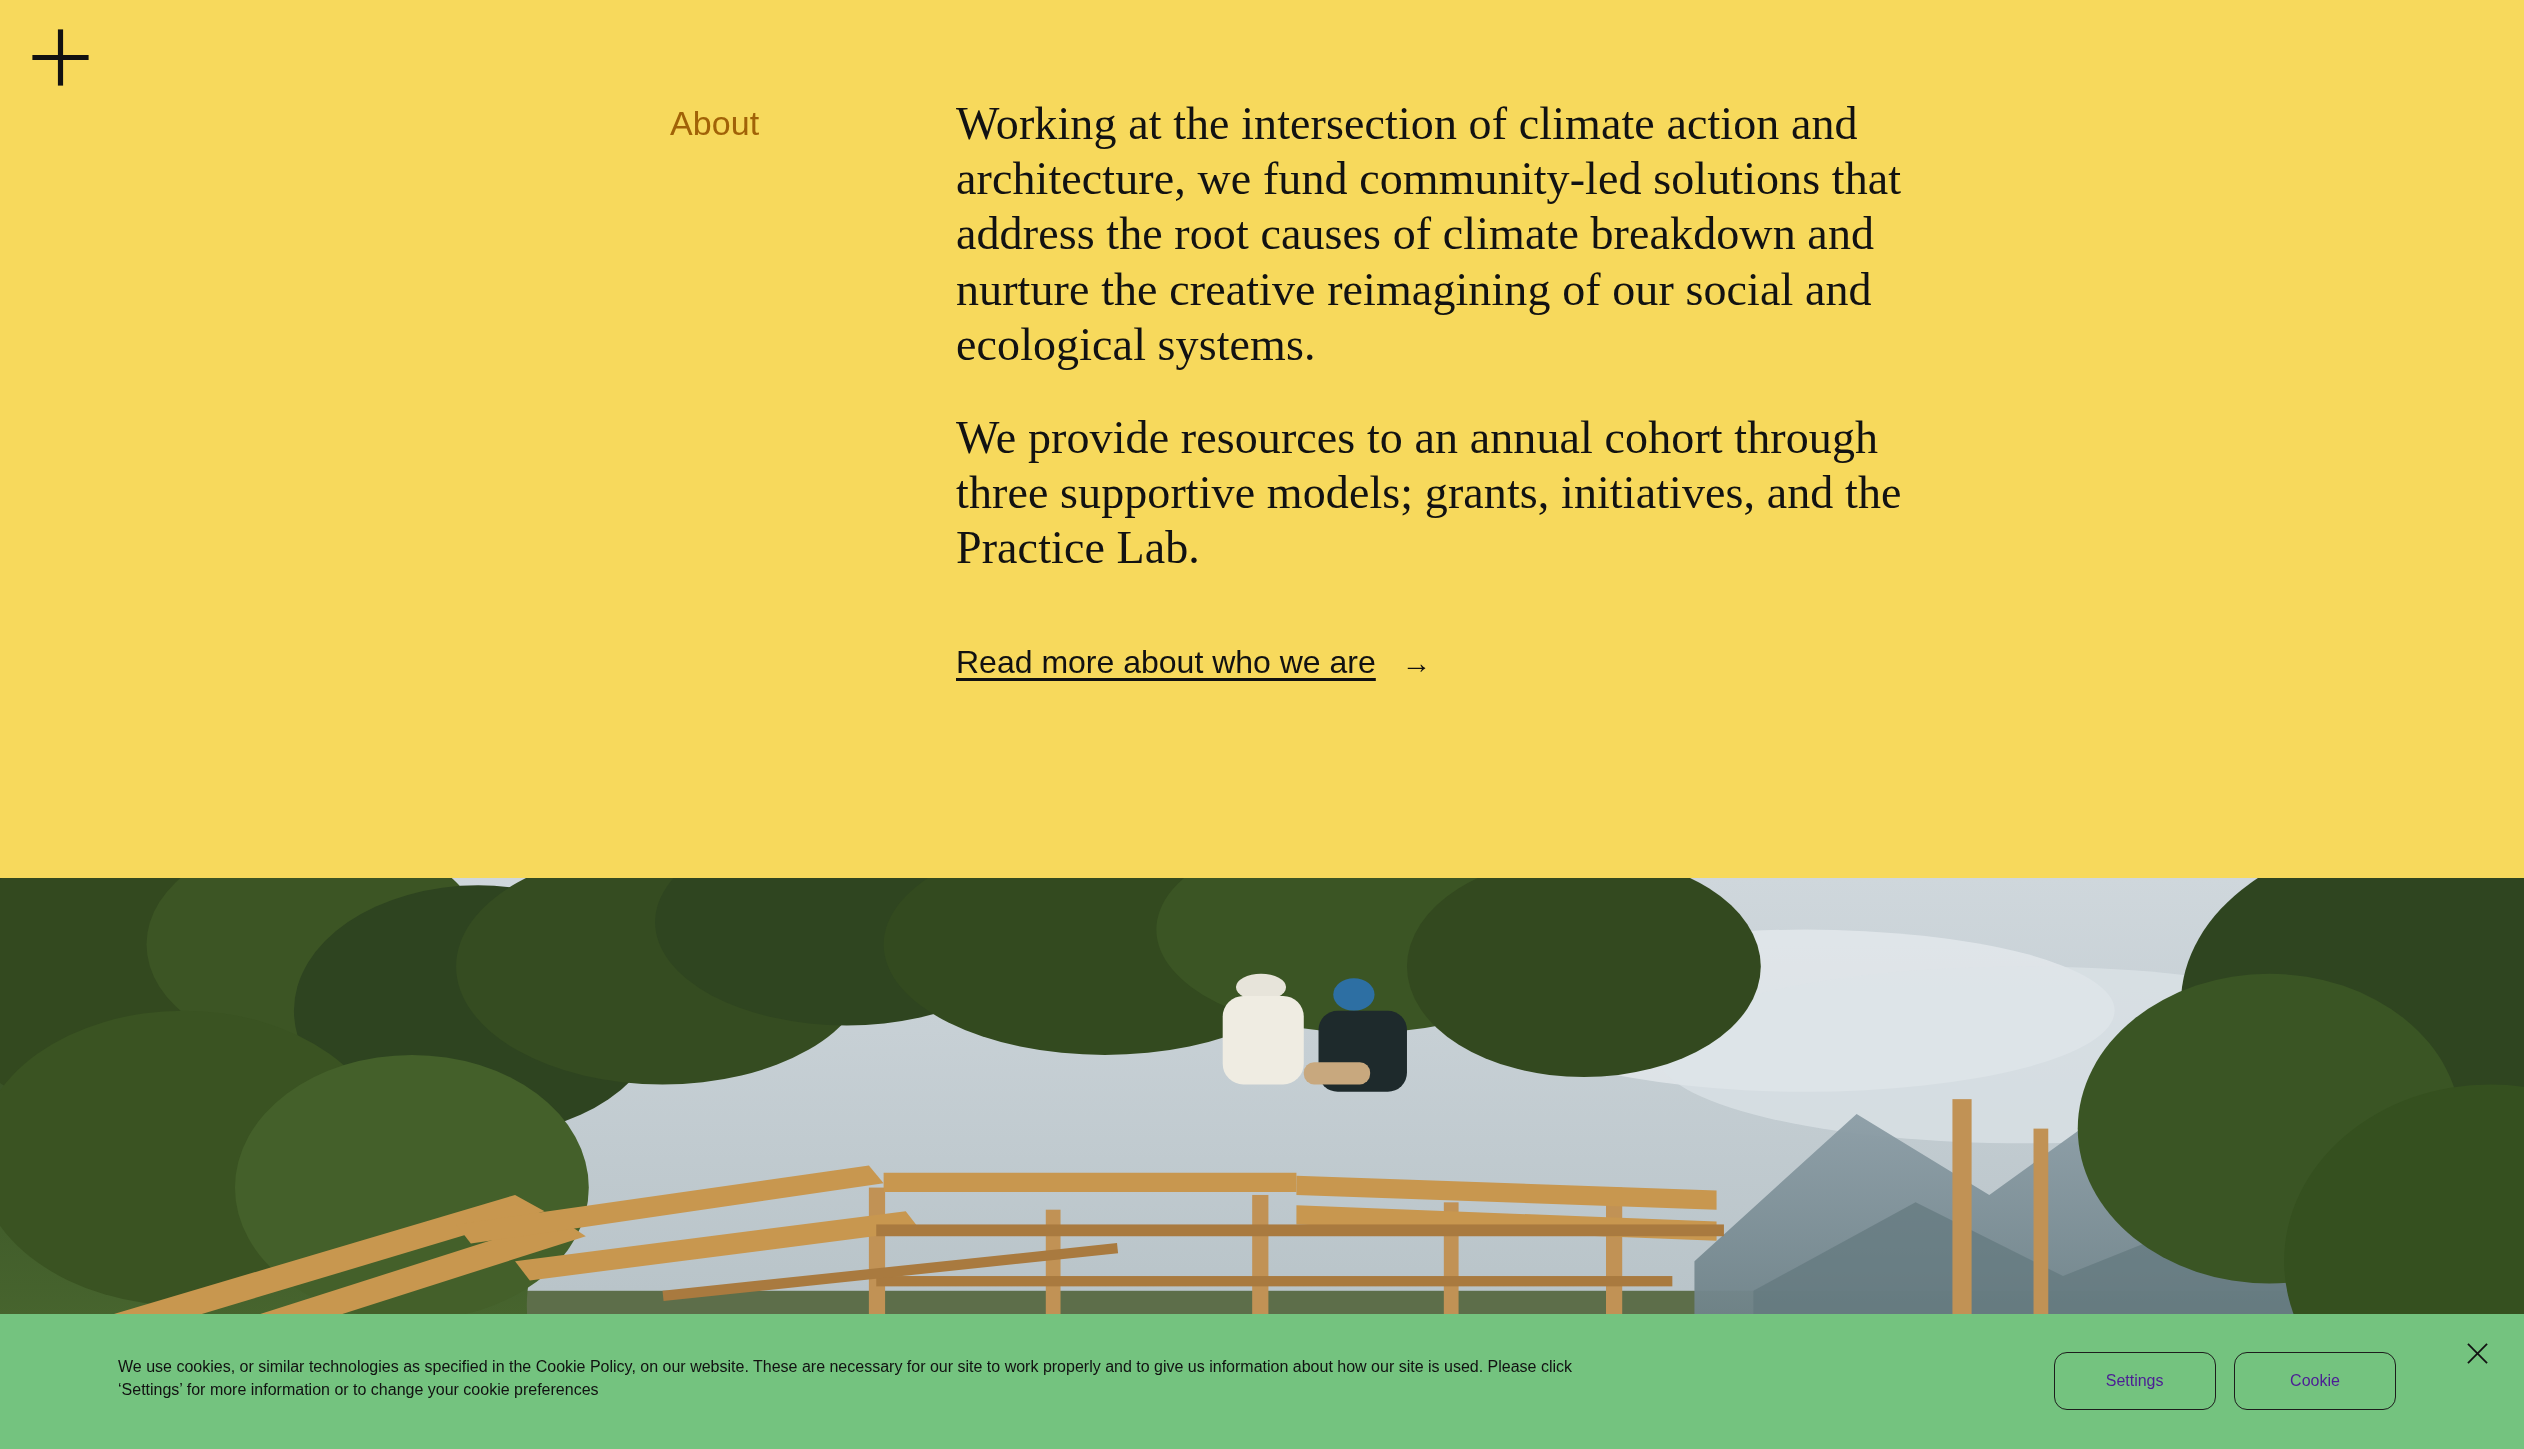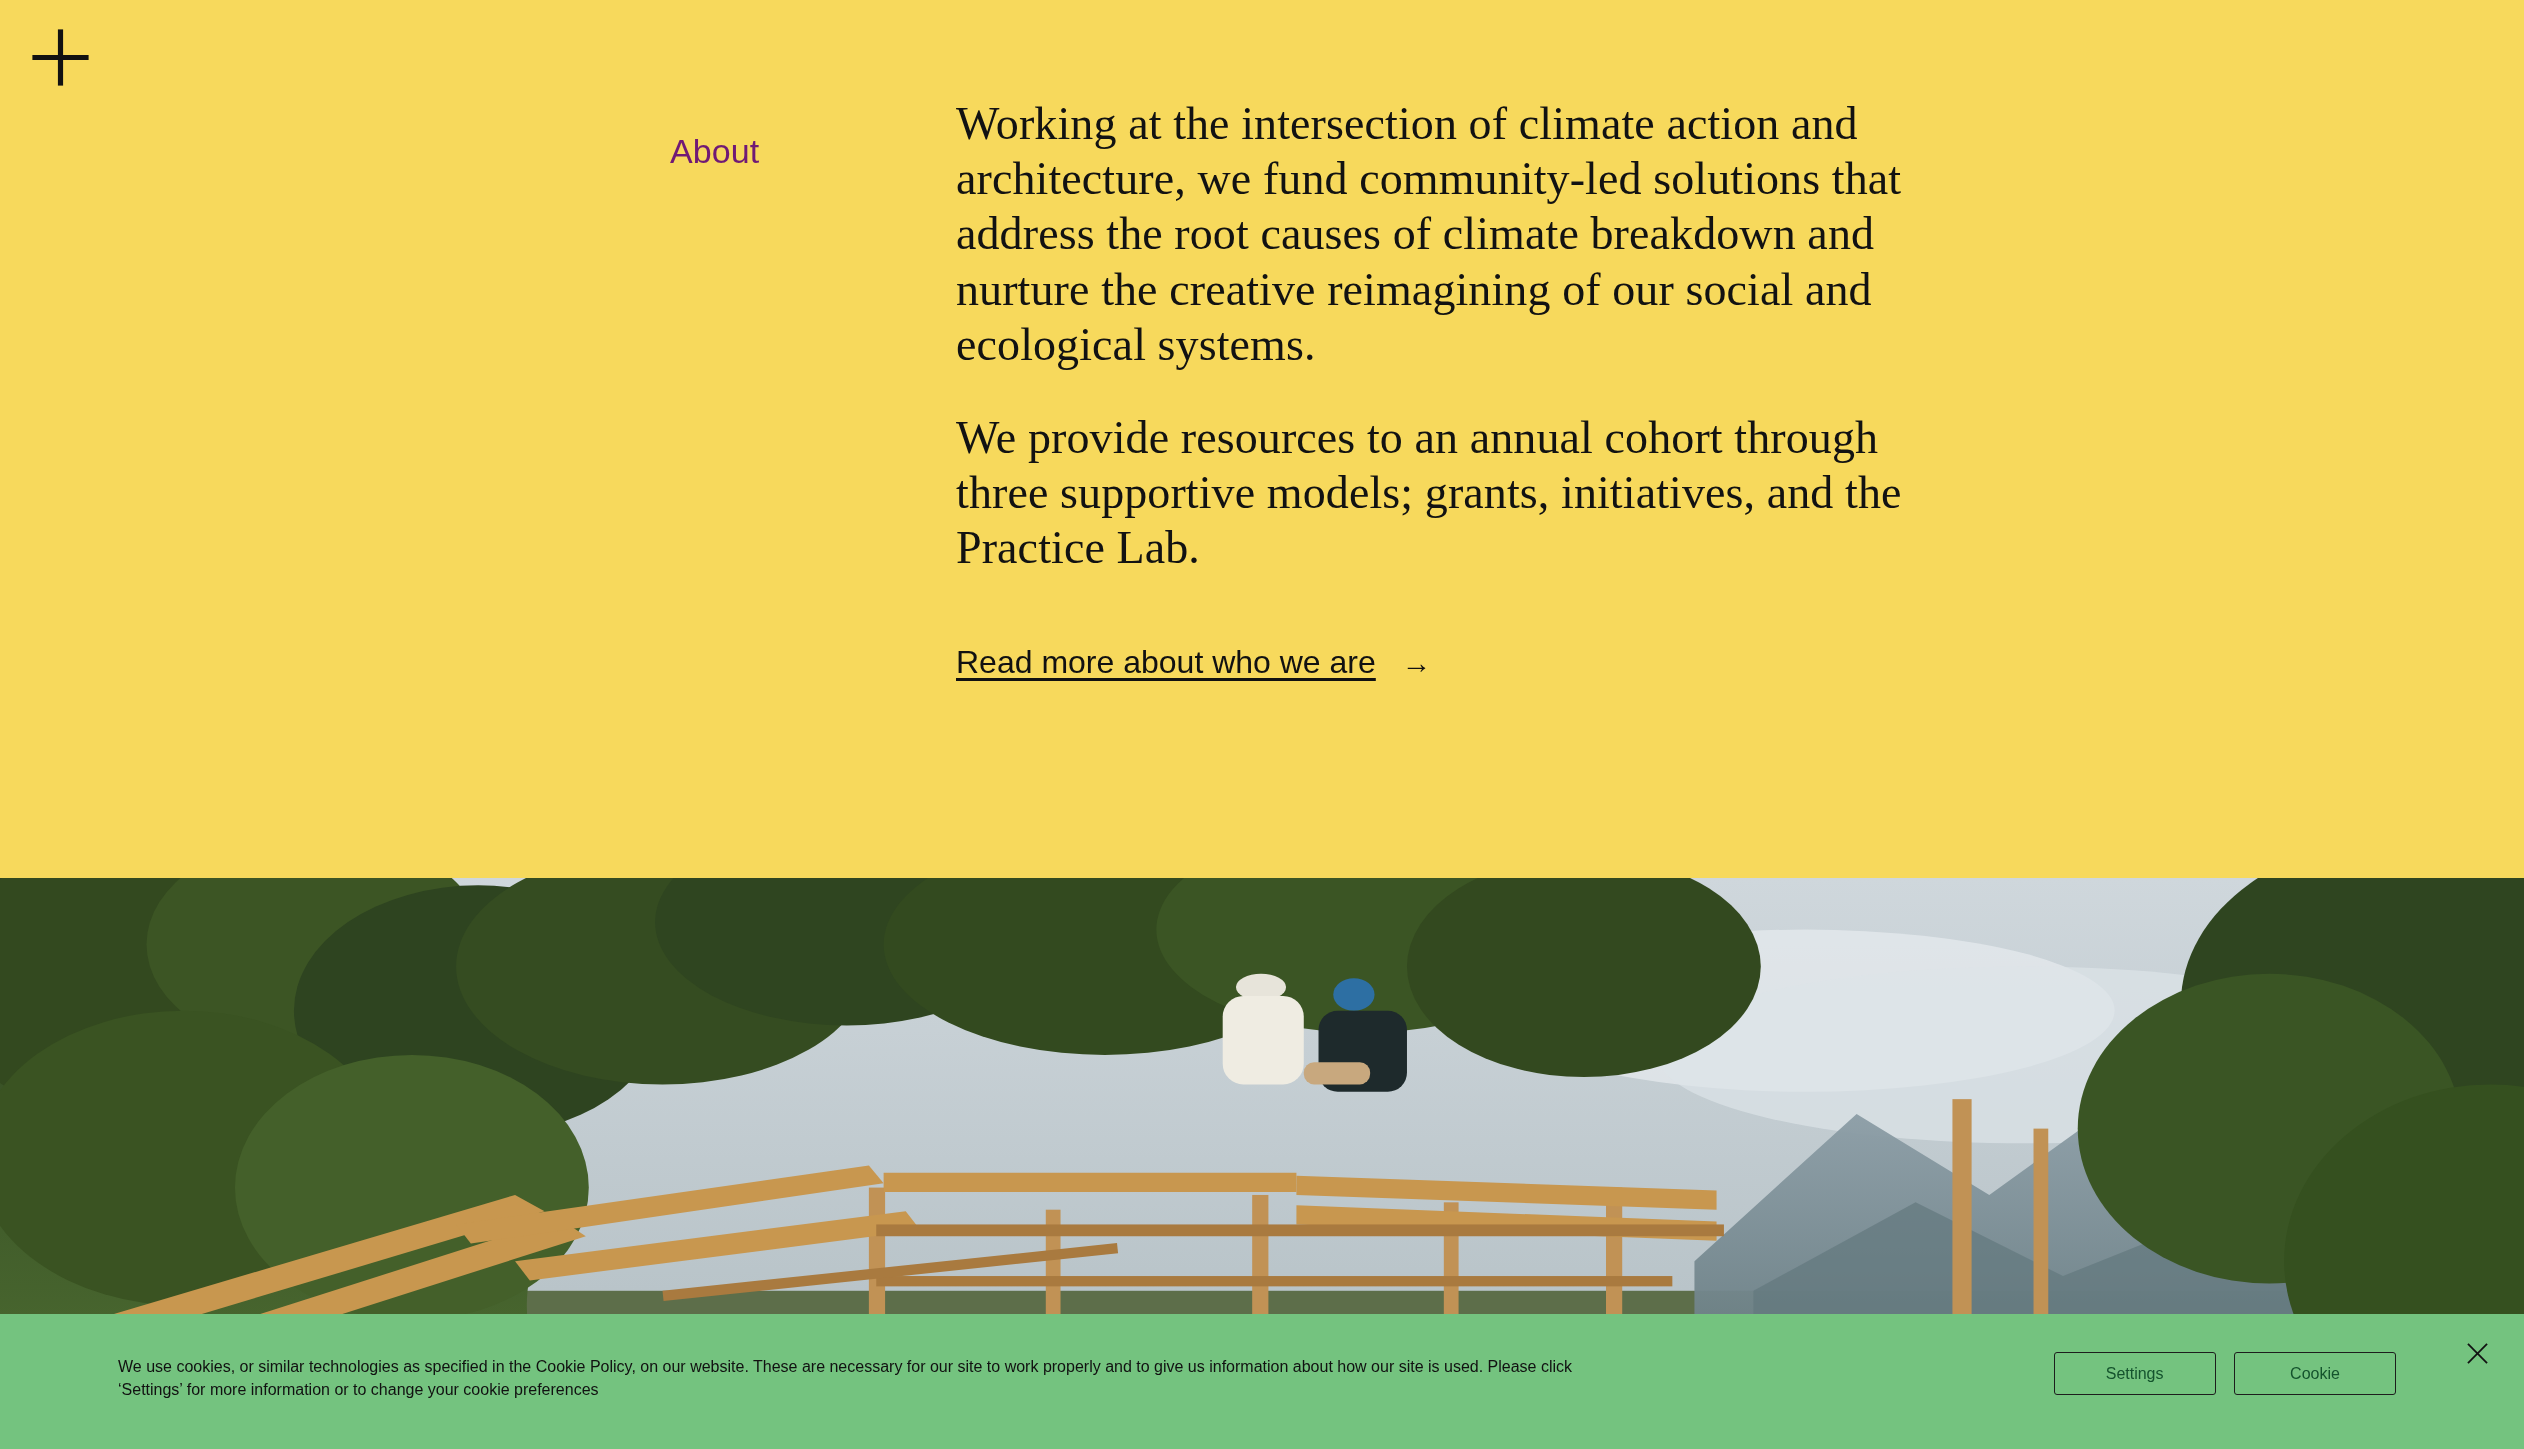--- a/index.html
+++ b/index.html
@@ -42,23 +42,22 @@
   }
   .menu-plus svg { display: block; }
 
   .hero-label {
     position: absolute;
     left: 670px;
     top: 103px;
     font-family: "Liberation Sans", sans-serif;
     font-size: 34px;
     line-height: 1.2;
-    color: #701a75;
+    color: #a16207;
     letter-spacing: 0.1px;
-    margin-top: 28px;
   }
 
   .hero-copy {
     position: absolute;
     left: 956px;
     top: 96px;
     width: 980px;
   }
   .hero-para {
     font-family: "Liberation Serif", serif;
@@ -127,27 +126,27 @@
   }
   .cookie-buttons {
     position: absolute;
     right: 129px;
     top: 38px;
     display: flex;
     gap: 18.4px;
   }
   .cookie-btn {
     width: 162px;
-    height: 43px;
+    height: 58px;
     border: 0.7px solid #1d1d1d;
-    border-radius: 3px;
+    border-radius: 13px;
     background: transparent;
     font-family: "Liberation Sans", sans-serif;
     font-size: 16px;
-    color: #14532d;
+    color: #4c1d95;
     display: flex;
     align-items: center;
     justify-content: center;
     cursor: pointer;
   }
   .cookie-close {
     position: absolute;
     right: 35px;
     top: 26.5px;
     width: 25px;

